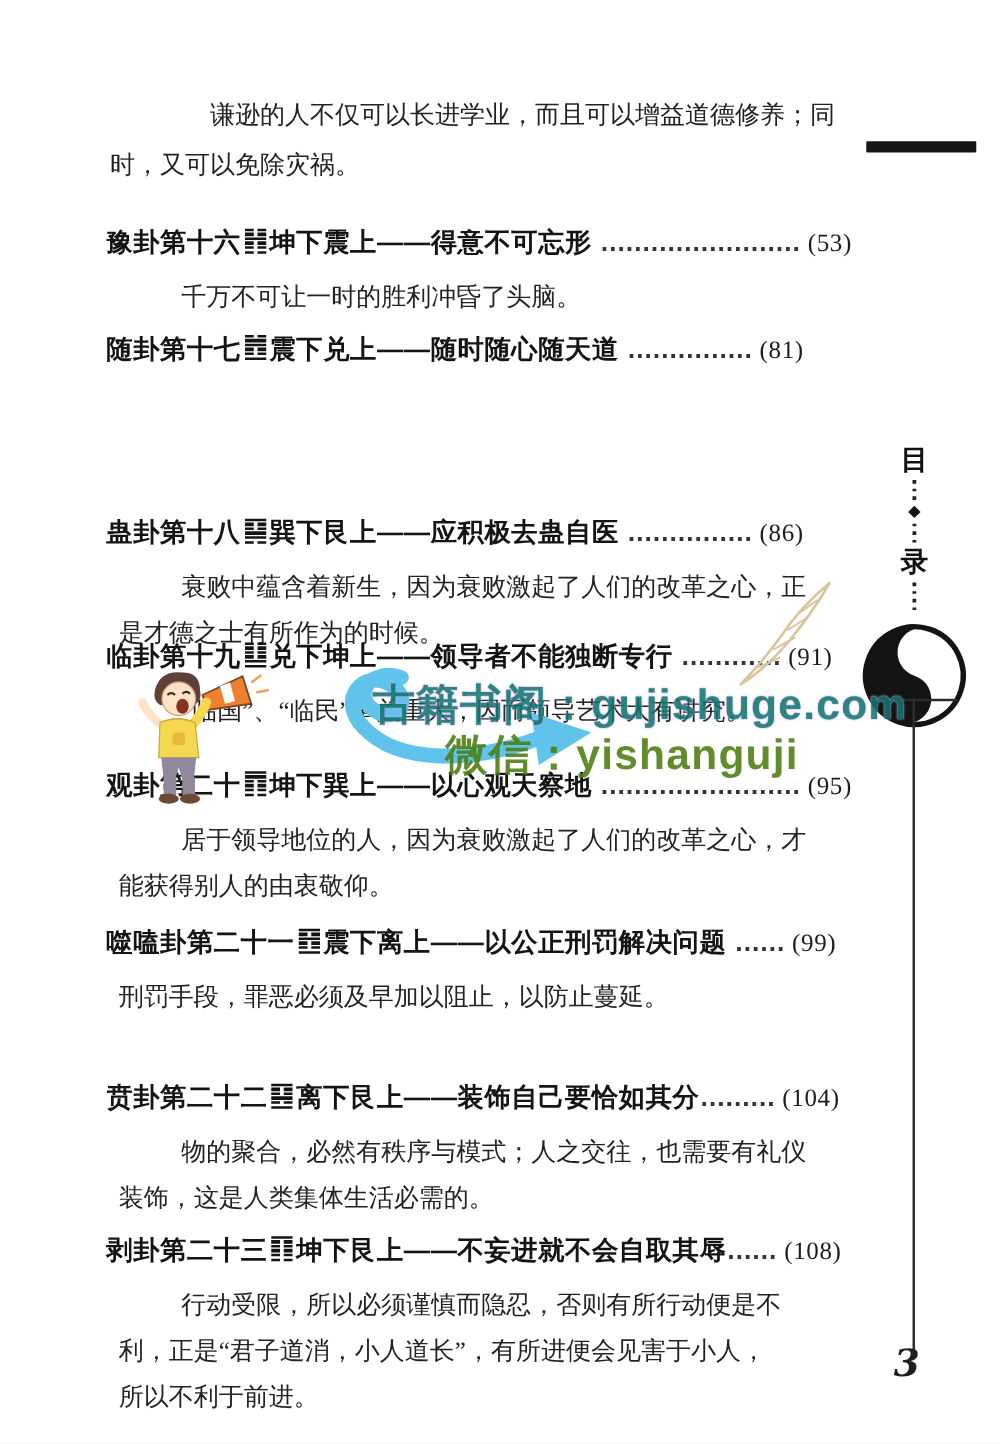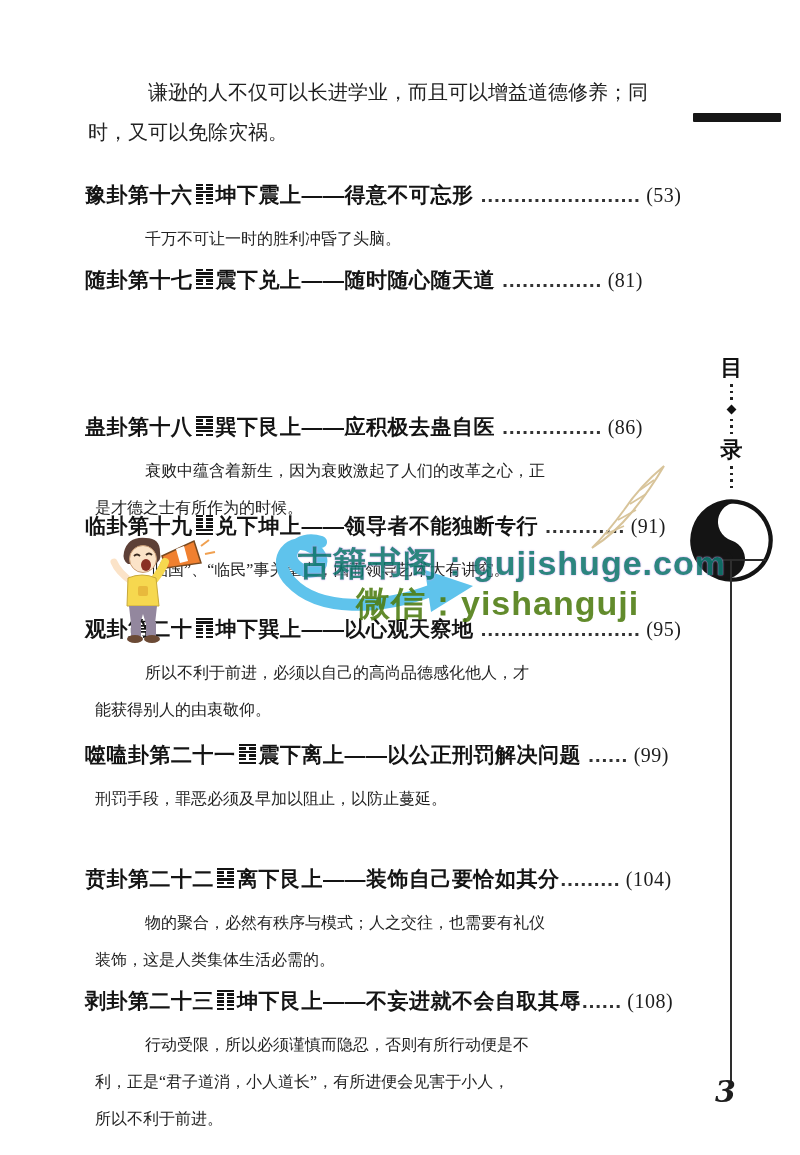--- a/index.html
+++ b/index.html
@@ -1,28 +1,28 @@
 <!DOCTYPE html>
 <html><head>
 <meta charset="utf-8">
 <style>
   html,body{margin:0;padding:0;background:#e9e9e9;}
   #page{position:relative;width:800px;height:1155px;background:#ffffff;overflow:hidden;
         font-family:"Liberation Serif","DejaVu Serif",serif;color:#1c1c1c;}
   
   .intro{position:absolute;left:88px;top:72px;width:600px;font-size:20px;line-height:40px;
          color:#222;}
-  .intro .line.first{text-indent:60px;}
+  .intro .line.first{text-indent:60px;text-align:center;}
   .entry{position:absolute;left:85px;width:604px;}
   .entry-heading{font-family:"Liberation Sans","DejaVu Sans",sans-serif;font-weight:bold;
                  font-size:21px;line-height:26px;white-space:nowrap;color:#141414;
                  letter-spacing:0.5px;}
   .leader{font-weight:bold;letter-spacing:-1px;color:#333;}
   .pageno{font-family:"Liberation Serif",serif;font-weight:normal;font-size:20px;color:#1c1c1c;}
-  .desc{margin-top:12px;padding-left:10px;width:585px;font-size:16px;line-height:37px;color:#222;}
+  .desc{margin-top:12px;padding-left:10px;width:585px;font-size:20px;line-height:37px;color:#222;}
   .desc .line.first{text-indent:50px;}
   
   .hexagram{display:inline-block;width:17px;height:21px;vertical-align:-2px;margin:0 3px;}
   .hexagram .row{height:2.5px;margin-bottom:1.1px;display:flex;justify-content:space-between;}
   .hexagram .row.solid .bar{width:100%;background:#141414;height:100%;}
   .hexagram .row.broken .bar{width:7px;background:#141414;height:100%;}
   
   .redact-bar{position:absolute;left:693px;top:113px;width:88px;height:9px;background:#161616;
               border-radius:1px;}
   .side-col{position:absolute;left:689px;top:356px;width:85px;display:flex;flex-direction:column;
@@ -159,21 +159,21 @@
             <span class="bar"></span>
             <span class="bar"></span>
           </div><div class="row broken">
             <span class="bar"></span>
             <span class="bar"></span>
           </div><div class="row broken">
             <span class="bar"></span>
             <span class="bar"></span>
           </div></span><span>坤下巽上——以心观天察地</span> <span class="leader">……………………</span> <span class="pageno">(95)</span></div>
     <div class="desc">
-      <div class="line first">所以不利于前进，必须以自己的高尚品德感化他人，才</div>
+      <div class="line first">居于领导地位的人，因为衰败激起了人们的改革之心，才</div>
       <div class="line">能获得别人的由衷敬仰。</div>
     </div>
   </div>
 
   <div class="entry" style="top:742px">
     <div class="entry-heading"><span>噬嗑卦第二十一</span><span class="hexagram"><div class="row solid">
             <span class="bar"></span>
           </div><div class="row broken">
             <span class="bar"></span>
             <span class="bar"></span>

